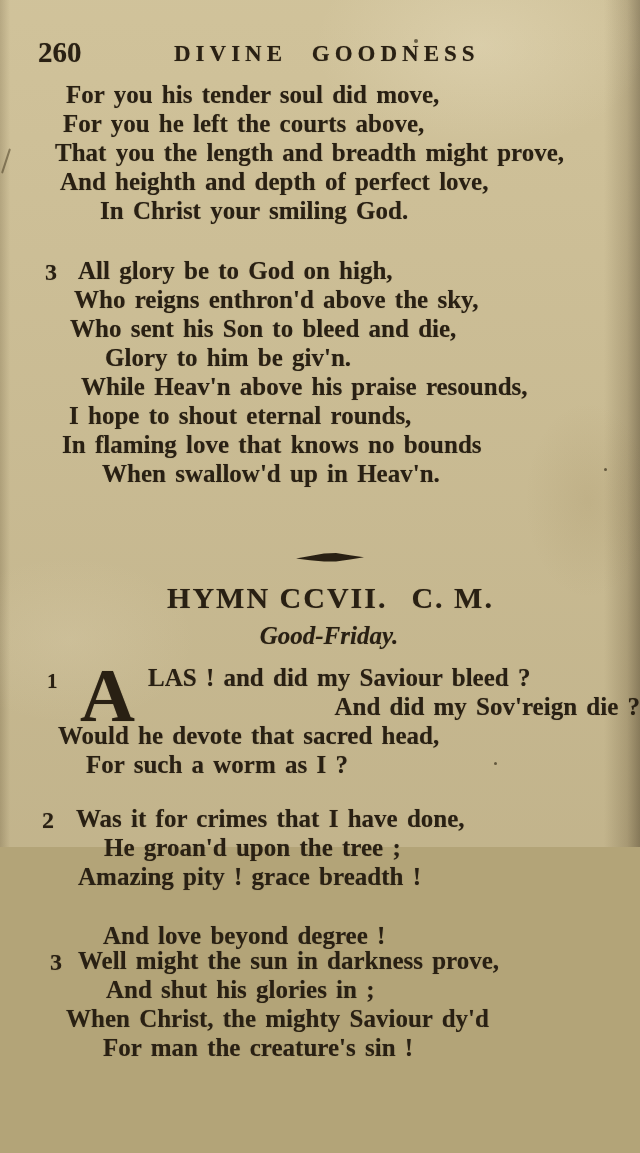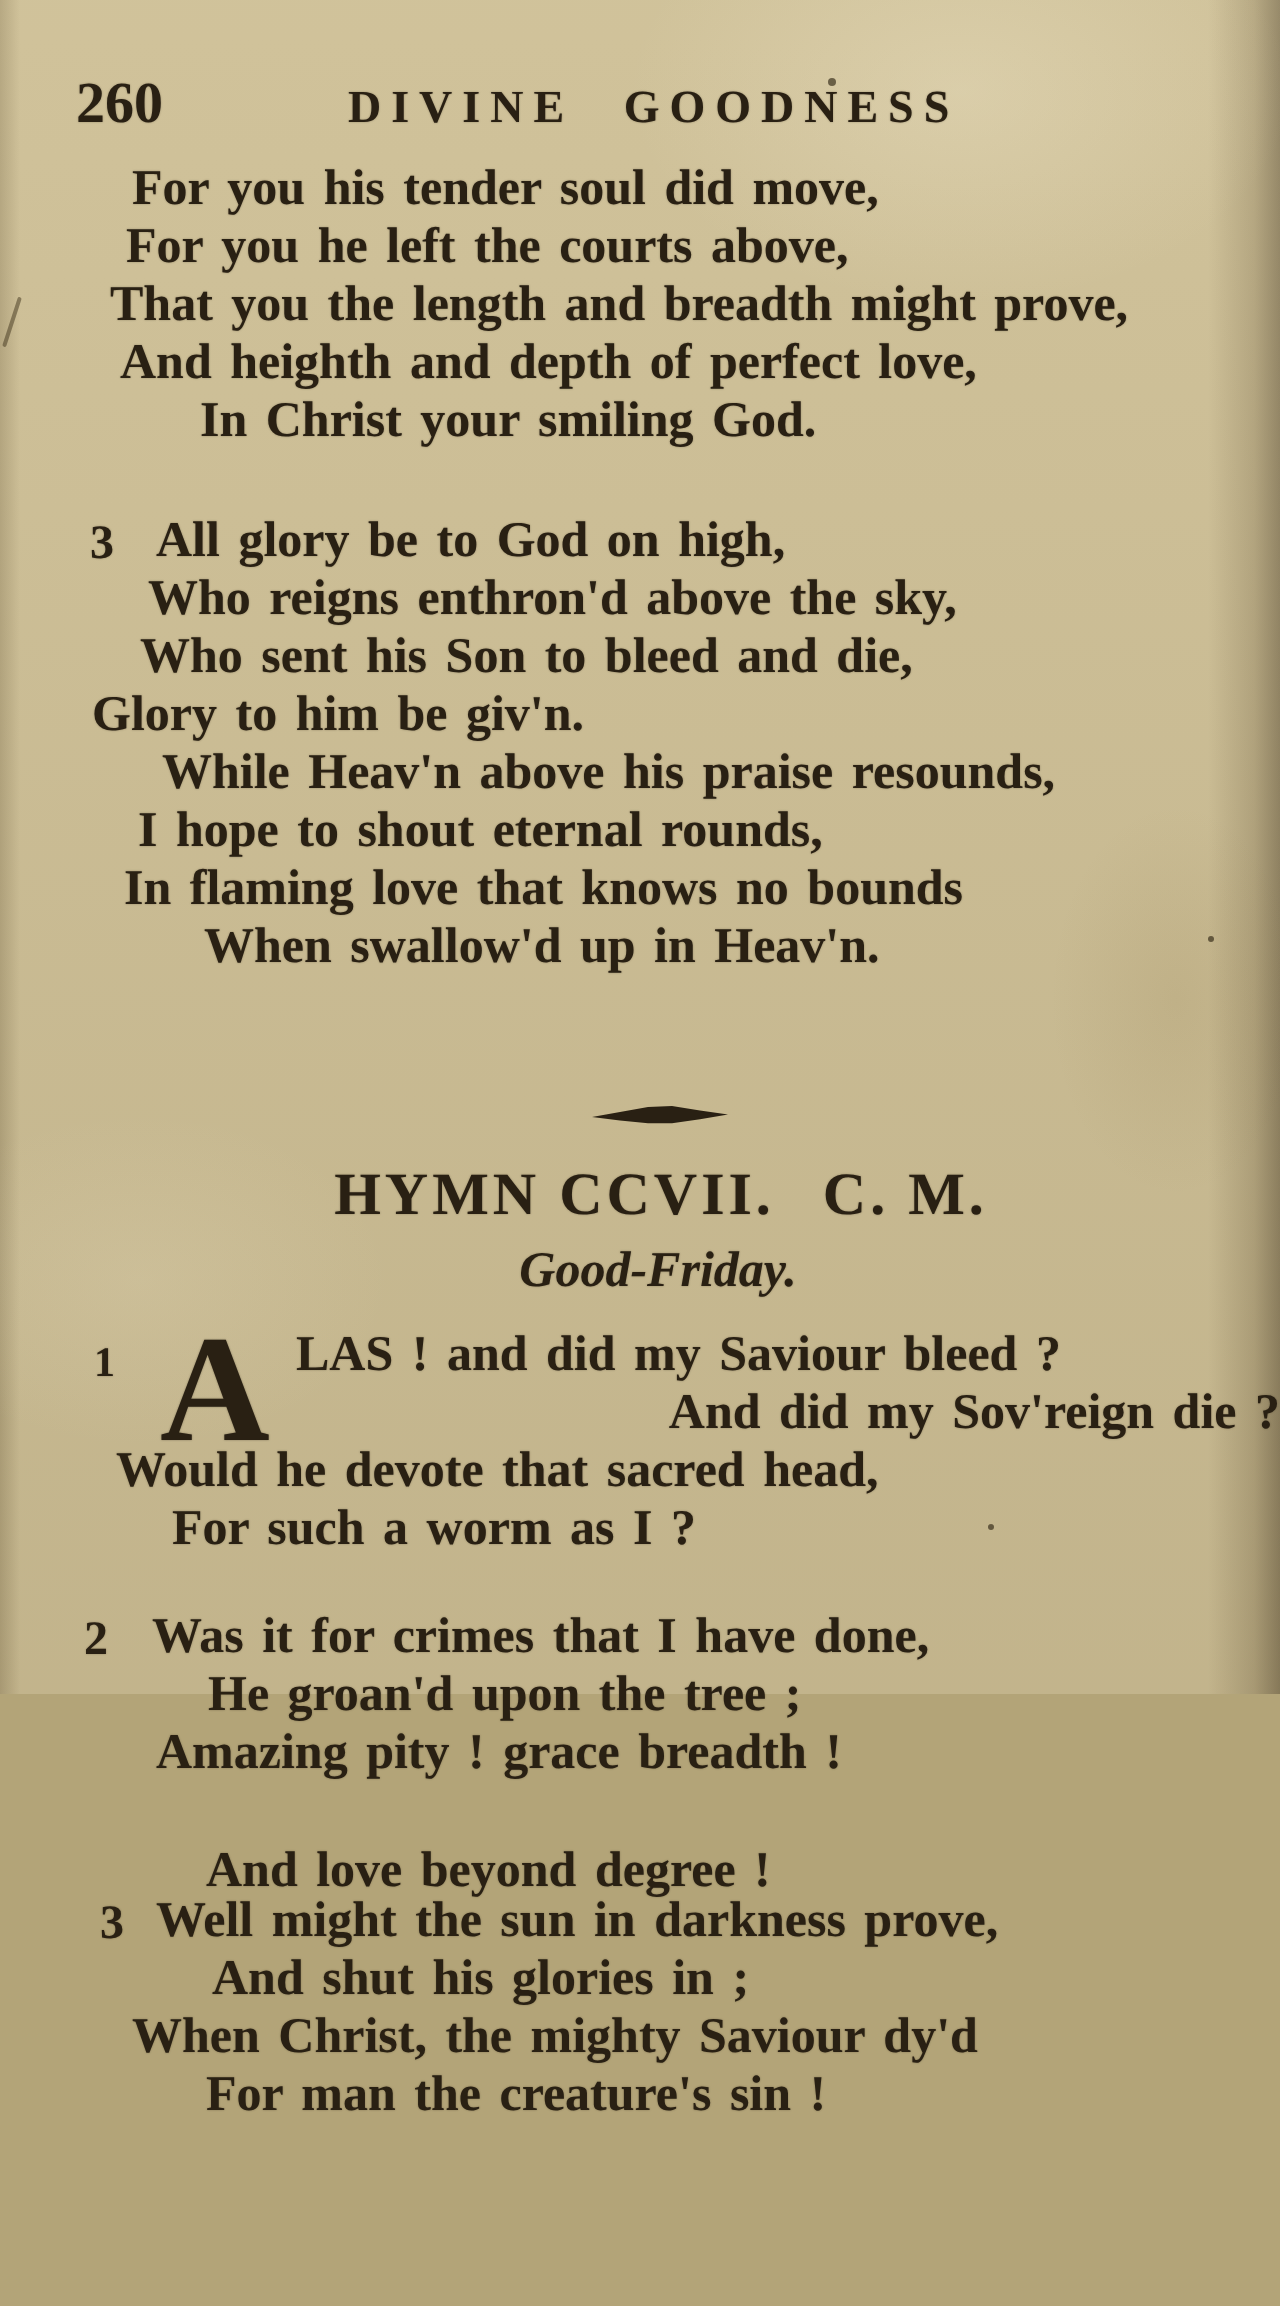--- a/index.html
+++ b/index.html
@@ -73,21 +73,21 @@
     <div class="line" style="margin-left:55px;">That you the length and breadth might prove,</div>
     <div class="line" style="margin-left:60px;">And heighth and depth of perfect love,</div>
     <div class="line" style="margin-left:100px;">In Christ your smiling God.</div>
   </div>
 
   <div class="abs" style="top:256px;left:0;width:640px;">
     <span class="vnum" style="left:45px;top:3px;">3</span>
     <div class="line" style="margin-left:78px;">All glory be to God on high,</div>
     <div class="line" style="margin-left:74px;">Who reigns enthron'd above the sky,</div>
     <div class="line" style="margin-left:70px;">Who sent his Son to bleed and die,</div>
-    <div class="line" style="margin-left:46px;">Glory to him be giv'n.</div>
+    <div class="line" style="margin-left:105px;">Glory to him be giv'n.</div>
     <div class="line" style="margin-left:81px;">While Heav'n above his praise resounds,</div>
     <div class="line" style="margin-left:69px;">I hope to shout eternal rounds,</div>
     <div class="line" style="margin-left:62px;">In flaming love that knows no bounds</div>
     <div class="line" style="margin-left:102px;">When swallow'd up in Heav'n.</div>
   </div>
 
   <div class="abs" style="top:552px;left:296px;">
     <svg class="divider-svg" width="68" height="12" viewBox="0 0 68 12">
       <polygon points="0,6.5 14,4 28,1.5 40,1 54,3.2 68,5.2 54,7.6 40,9.6 28,9.6 14,8.2" fill="#292013"></polygon>
     </svg>

